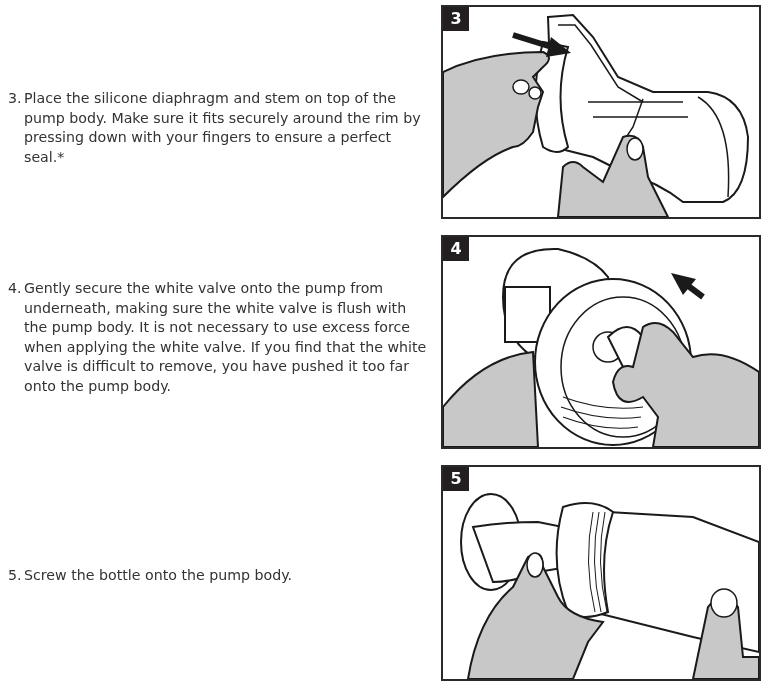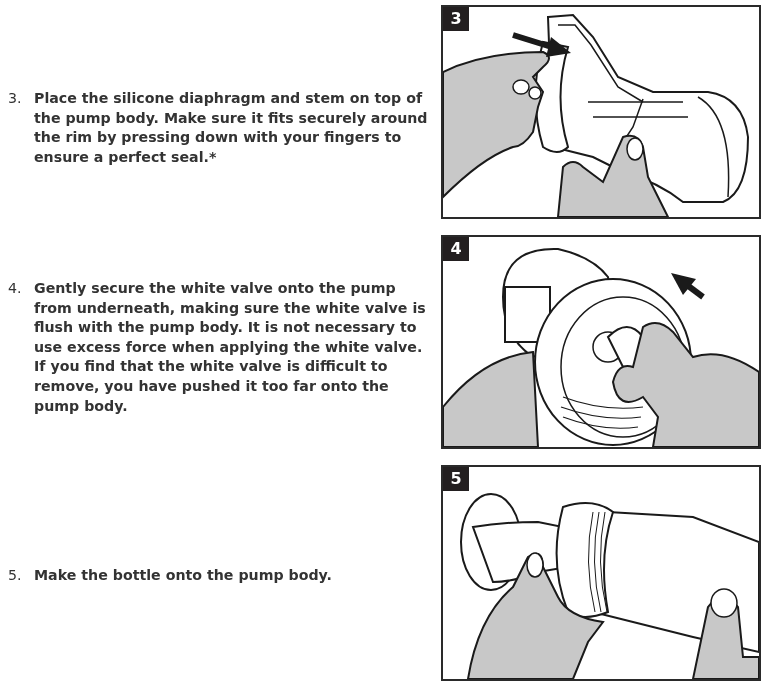--- a/index.html
+++ b/index.html
@@ -1,41 +1,41 @@
 <!DOCTYPE html>
 <html><head>
 <meta charset="utf-8">
 <style>
   html, body { margin: 0; padding: 0; background: #ffffff; }
   body { width: 762px; height: 685px; position: relative; overflow: hidden;
          font-family: "DejaVu Sans", "Liberation Sans", sans-serif; color: #333333; }
   .step-text { position: absolute; left: 8px; width: 420px; font-size: 14.2px; line-height: 19.6px; }
   .step-text .num { position: absolute; left: 0; top: 0; }
-  .step-text .body { margin-left: 26px; display: block; font-weight: bold; }
+  .step-text .body { margin-left: 16px; display: block; }
   .panel { position: absolute; left: 441px; width: 316px; border: 2px solid #2a2a2a; background: #fff; overflow: hidden; }
   .badge { position: absolute; left: 0; top: 0; width: 26px; height: 24px; background: #231f20; color: #fff;
            font-family: "DejaVu Sans", sans-serif; font-weight: bold; font-size: 16px; line-height: 24px; text-align: center; z-index: 2; }
   .panel svg { position: absolute; left: 0; top: 0; }
 </style>
 </head>
 <body>
 
 <div class="step-text" style="top:89px;">
   <span class="num">3.</span>
   <span class="body">Place the silicone diaphragm and stem on top of the pump body. Make sure it fits securely around the rim by pressing down with your fingers to ensure a perfect seal.*</span>
 </div>
 
 <div class="step-text" style="top:279px;">
   <span class="num">4.</span>
   <span class="body">Gently secure the white valve onto the pump from underneath, making sure the white valve is flush with the pump body. It is not necessary to use excess force when applying the white valve. If you find that the white valve is difficult to remove, you have pushed it too far onto the pump body.</span>
 </div>
 
 <div class="step-text" style="top:566px;">
   <span class="num">5.</span>
-  <span class="body">Make the bottle onto the pump body.</span>
+  <span class="body">Screw the bottle onto the pump body.</span>
 </div>
 
 <div class="panel" style="top:5px; height:210px;">
   <div class="badge">3</div>
   <svg width="316" height="210" viewBox="0 0 316 210">
 
     <path d="M105 10 L130 8 L150 30 L175 70 L210 85 L265 85 Q300 90 305 130 Q305 185 280 195 L240 195 Q215 175 180 165 L150 150 L130 145 L110 140 Z" fill="#ffffff" stroke="#1a1a1a" stroke-width="2"></path>
     <path d="M115 18 L132 18 L148 38 L175 80 L200 95" fill="none" stroke="#1a1a1a" stroke-width="1.5"></path>
     <path d="M145 95 L240 95 M150 110 L245 110 M200 92 L190 120 L180 135" fill="none" stroke="#1a1a1a" stroke-width="1.5"></path>
     <path d="M255 90 Q290 110 285 190" fill="none" stroke="#1a1a1a" stroke-width="1.5"></path>

